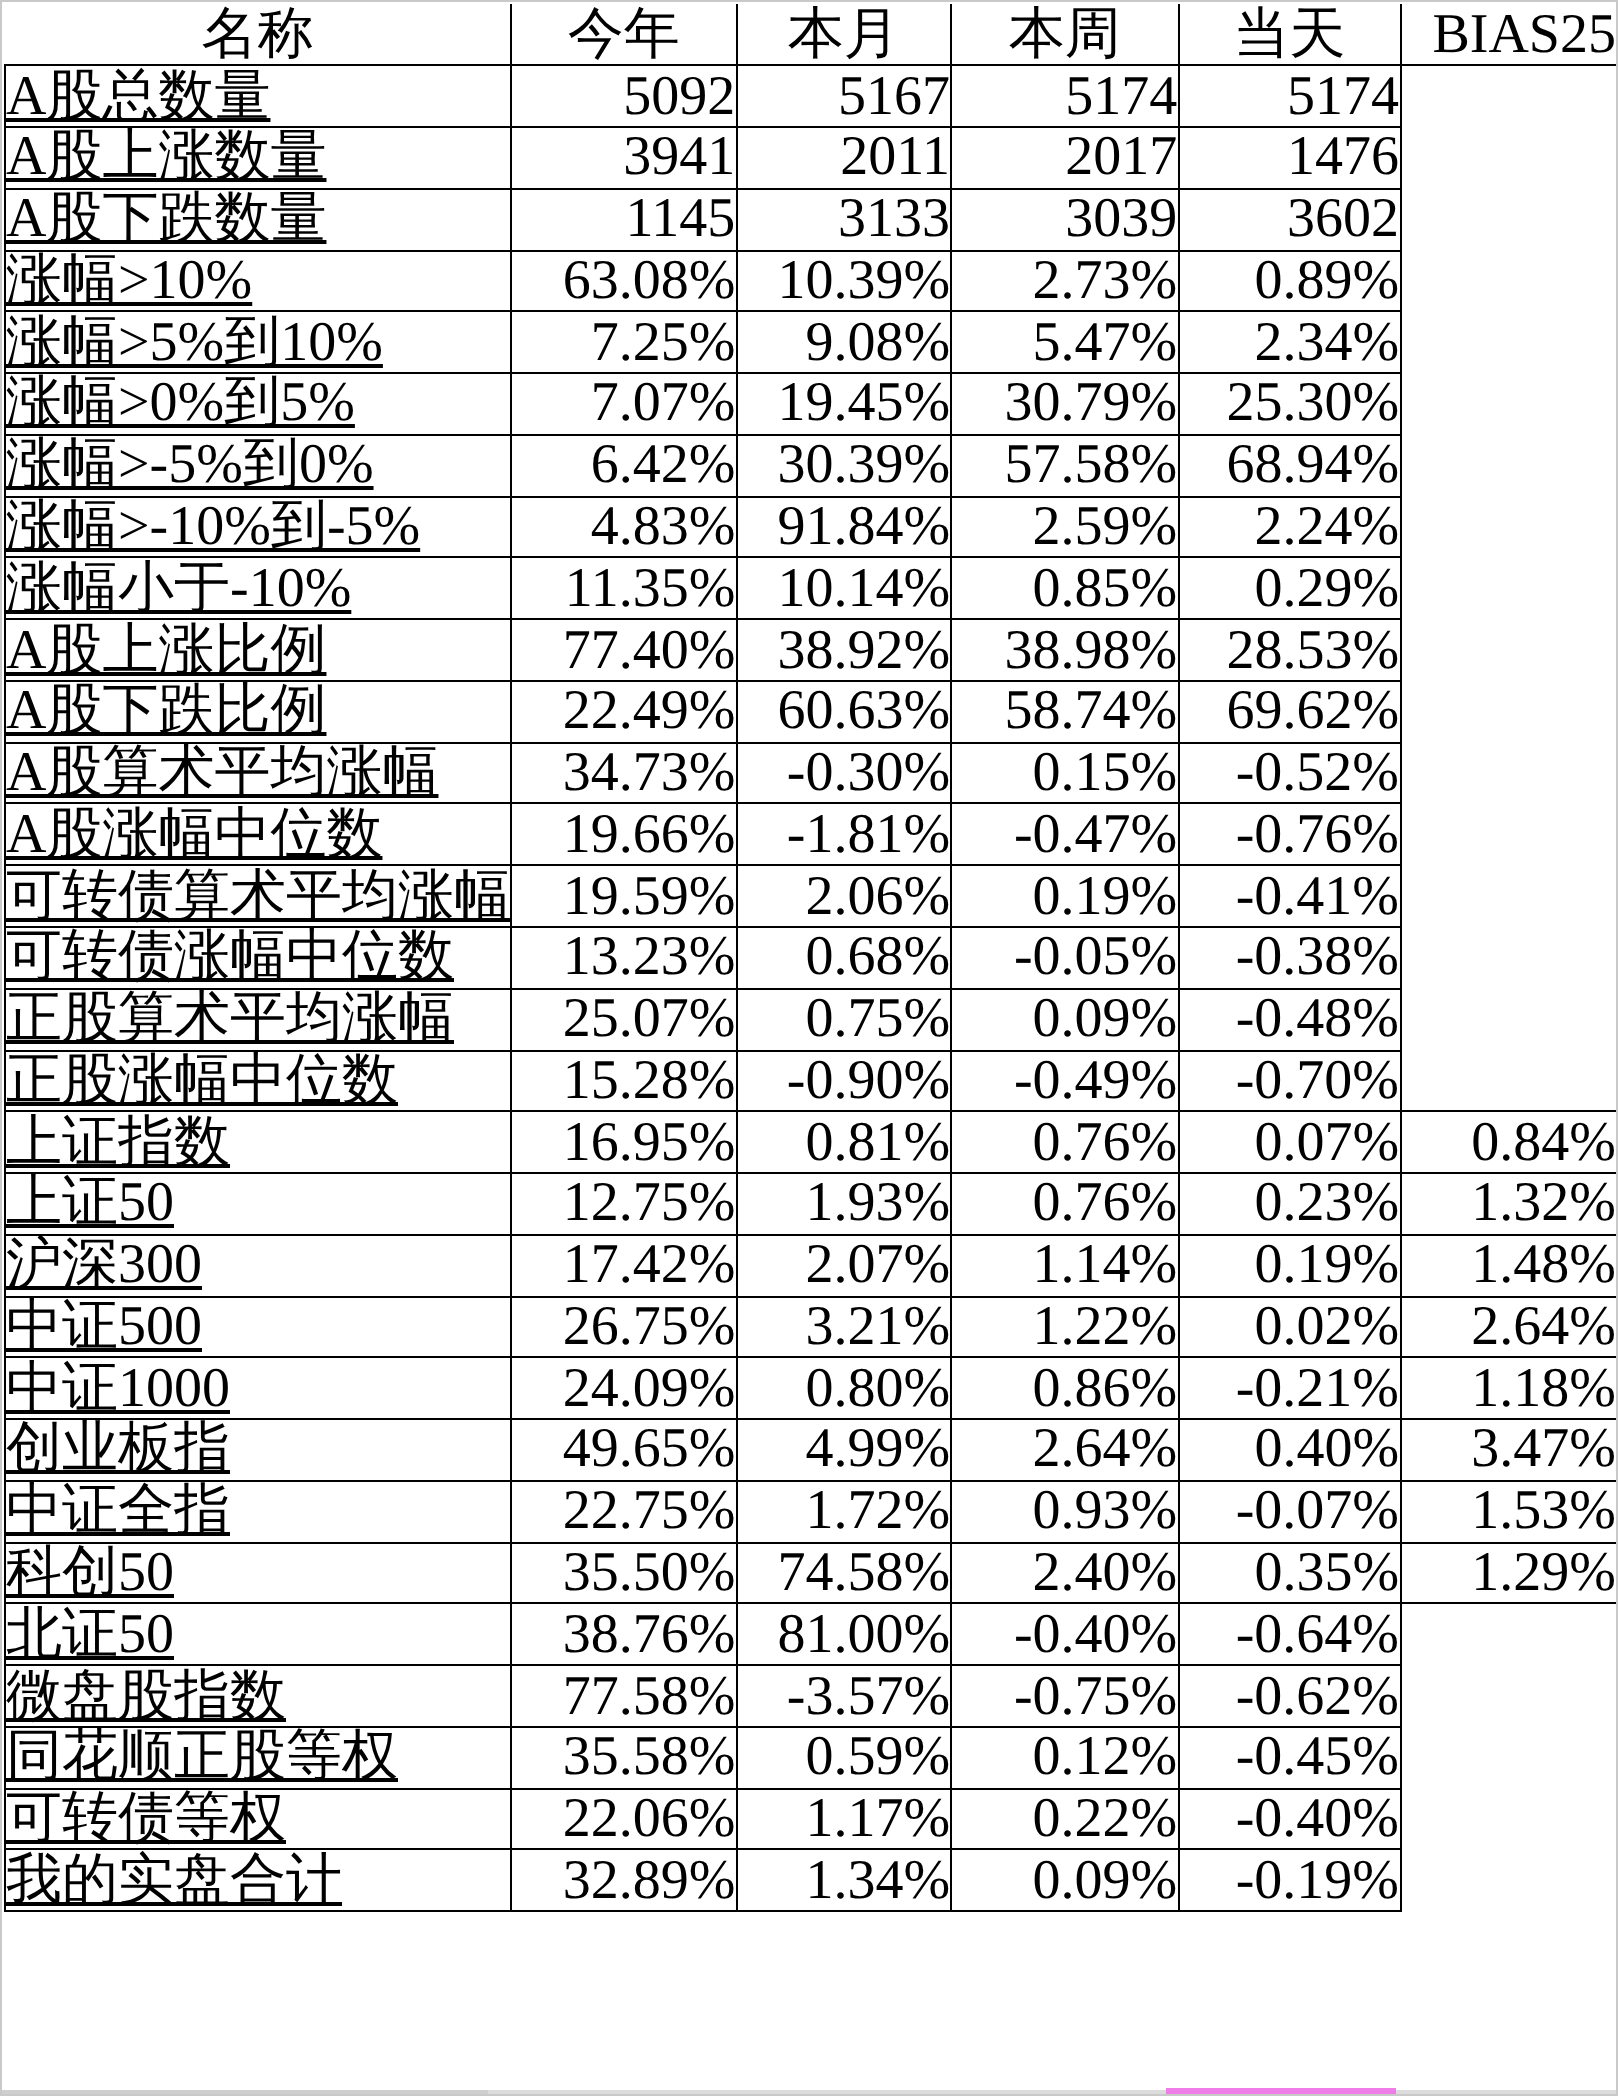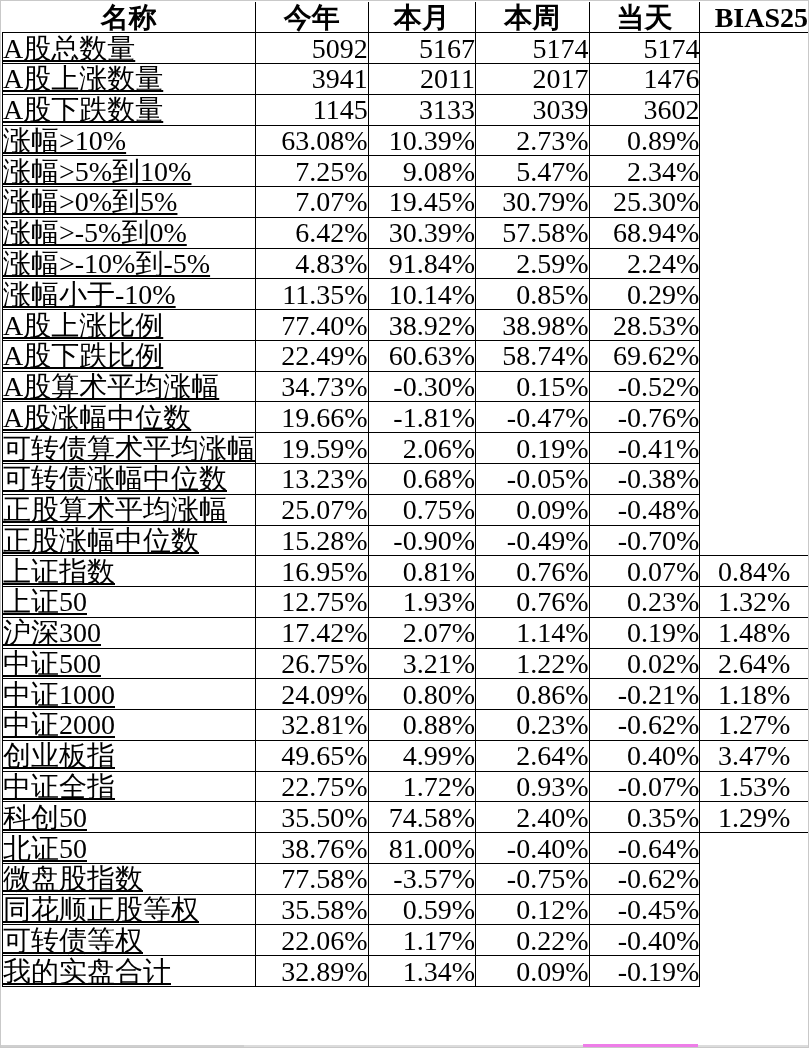--- a/index.html
+++ b/index.html
@@ -25,41 +25,41 @@
     box-sizing: border-box;
     height: 30.77px;
     padding: 0;
     font-size: 28px;
     line-height: 29px;
     white-space: nowrap;
     overflow: hidden;
     color: #000000;
   }
   thead th {
-    font-weight: bold;
+    font-weight: normal;
     text-align: center;
     border: 1px solid #000000;
     border-top: none;
   }
   thead th:first-child { border-left: none; }
   thead th.c-bias { border-right: none; text-align: right; }
   td.c-label {
     text-align: left;
     padding-left: 3px;
     border: 1px solid #000000;
     font-size: 27px;
     text-decoration: underline;
   }
   td.c-num {
     text-align: right;
     padding-right: 3px;
     border: 1px solid #000000;
   }
   td.c-bias {
-    text-align: center;
+    text-align: right;
     padding-right: 1px;
     border: none;
     border-left: 1px solid #000000;
   }
   td.c-bias.filled {
     border-top: 1px solid #000000;
     border-bottom: 1px solid #000000;
   }
   .strip-base {
     position: absolute;
@@ -272,28 +272,20 @@
         </tr>
         <tr>
           <td class="c-label">中证1000</td>
           <td class="c-num">24.09%</td>
           <td class="c-num">0.80%</td>
           <td class="c-num">0.86%</td>
           <td class="c-num">-0.21%</td>
           <td class="c-bias filled">1.18%</td>
         </tr>
         <tr>
-          <td class="c-label">中证2000</td>
-          <td class="c-num">32.81%</td>
-          <td class="c-num">0.88%</td>
-          <td class="c-num">0.23%</td>
-          <td class="c-num">-0.62%</td>
-          <td class="c-bias filled">1.27%</td>
-        </tr>
-        <tr>
           <td class="c-label">创业板指</td>
           <td class="c-num">49.65%</td>
           <td class="c-num">4.99%</td>
           <td class="c-num">2.64%</td>
           <td class="c-num">0.40%</td>
           <td class="c-bias filled">3.47%</td>
         </tr>
         <tr>
           <td class="c-label">中证全指</td>
           <td class="c-num">22.75%</td>

